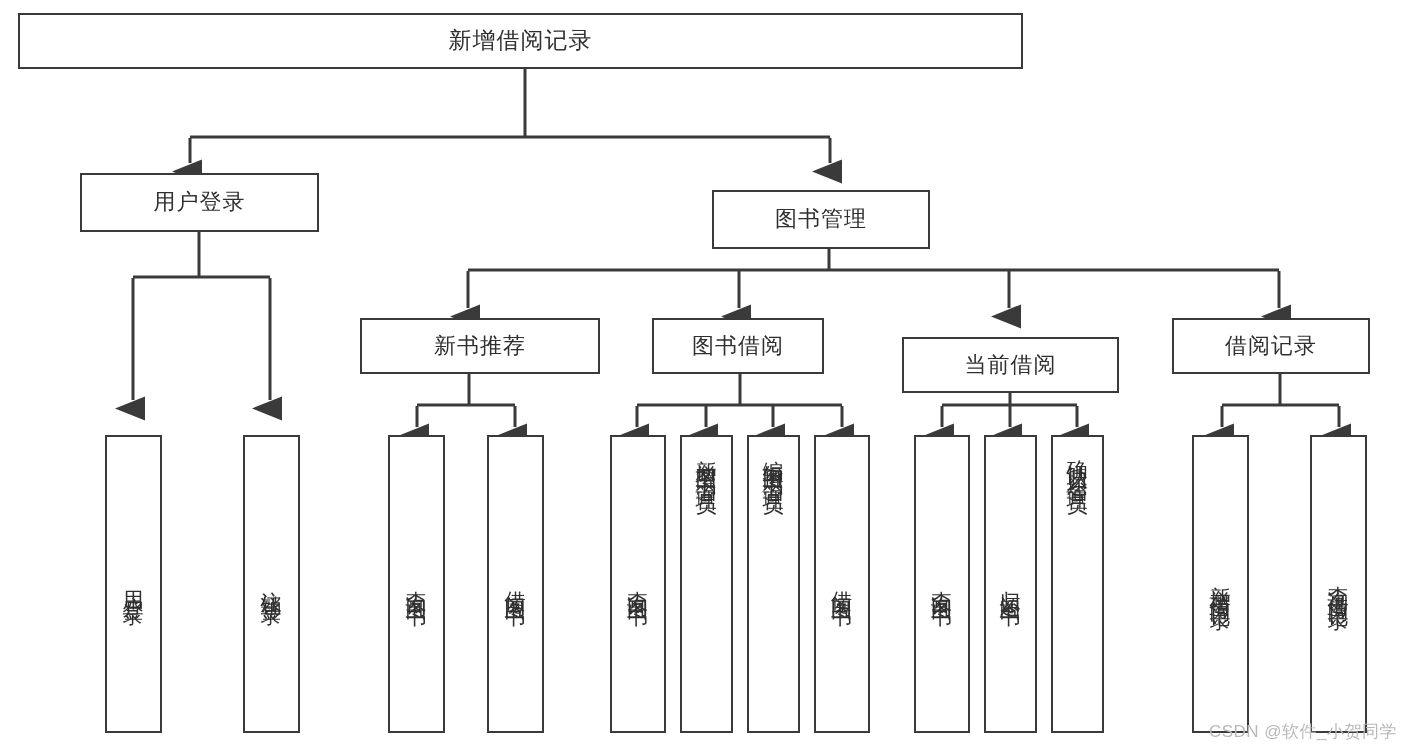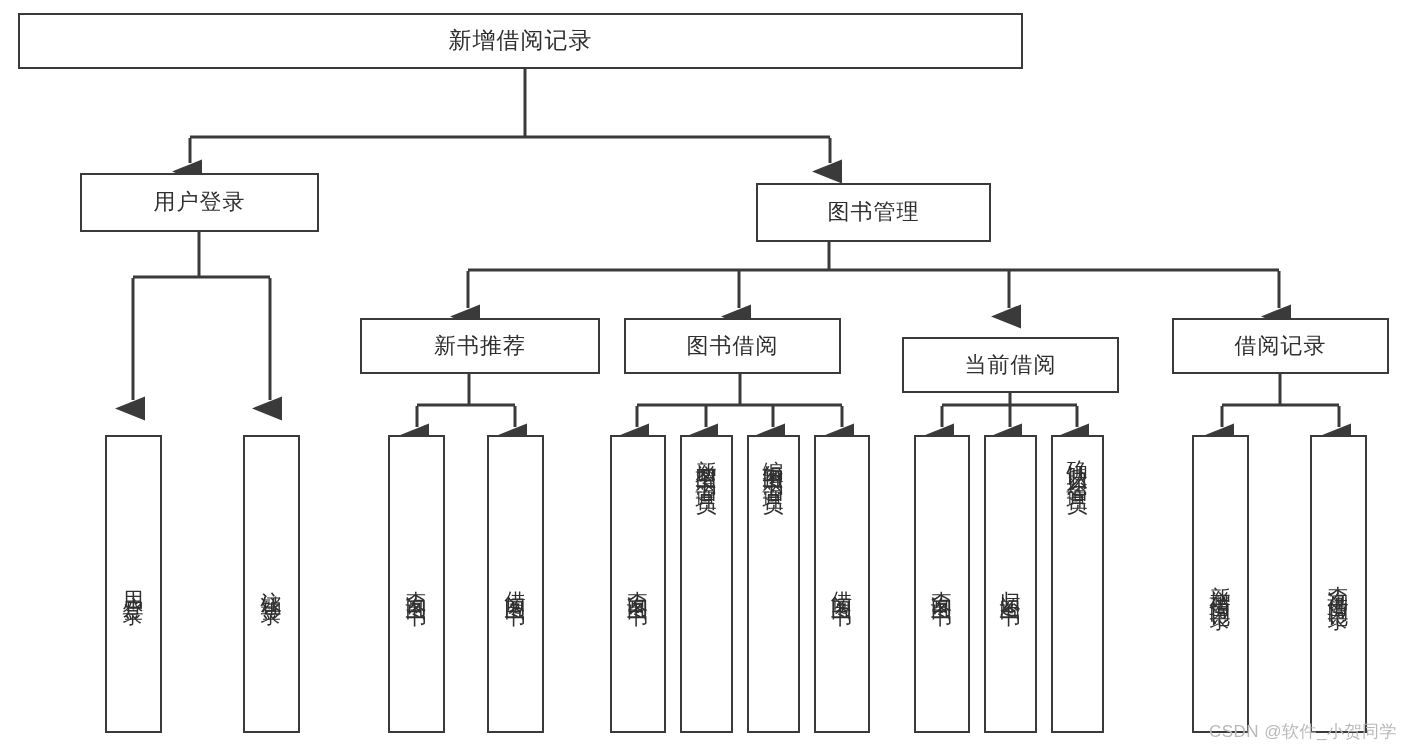--- a/index.html
+++ b/index.html
@@ -116,37 +116,37 @@
   </svg>
 
   <div class="node h root" style="left:18px;top:13px;width:1005px;height:56px;">
     <span class="lbl">新增借阅记录</span>
   </div>
 
   <div class="node h" style="left:80px;top:173px;width:239px;height:59px;">
     <span class="lbl">用户登录</span>
   </div>
 
-  <div class="node h" style="left:712px;top:183px;width:235px;height:59px;margin-left:44px;">
+  <div class="node h" style="left:712px;top:190px;width:218px;height:59px;">
     <span class="lbl">图书管理</span>
   </div>
 
   <div class="node h" style="left:360px;top:318px;width:240px;height:56px;">
     <span class="lbl">新书推荐</span>
   </div>
 
-  <div class="node h" style="left:624px;top:318px;width:217px;height:56px;">
+  <div class="node h" style="left:652px;top:318px;width:172px;height:56px;">
     <span class="lbl">图书借阅</span>
   </div>
 
   <div class="node h" style="left:902px;top:337px;width:217px;height:56px;">
     <span class="lbl">当前借阅</span>
   </div>
 
-  <div class="node h" style="left:1172px;top:318px;width:217px;height:56px;">
+  <div class="node h" style="left:1172px;top:318px;width:198px;height:56px;">
     <span class="lbl">借阅记录</span>
   </div>
 
   <div class="node v" style="left:105px;top:435px;width:57px;height:298px;">
     <span class="lbl">用户登录</span>
   </div>
   <div class="node v" style="left:243px;top:435px;width:57px;height:298px;">
     <span class="lbl">注销登录</span>
   </div>
 

